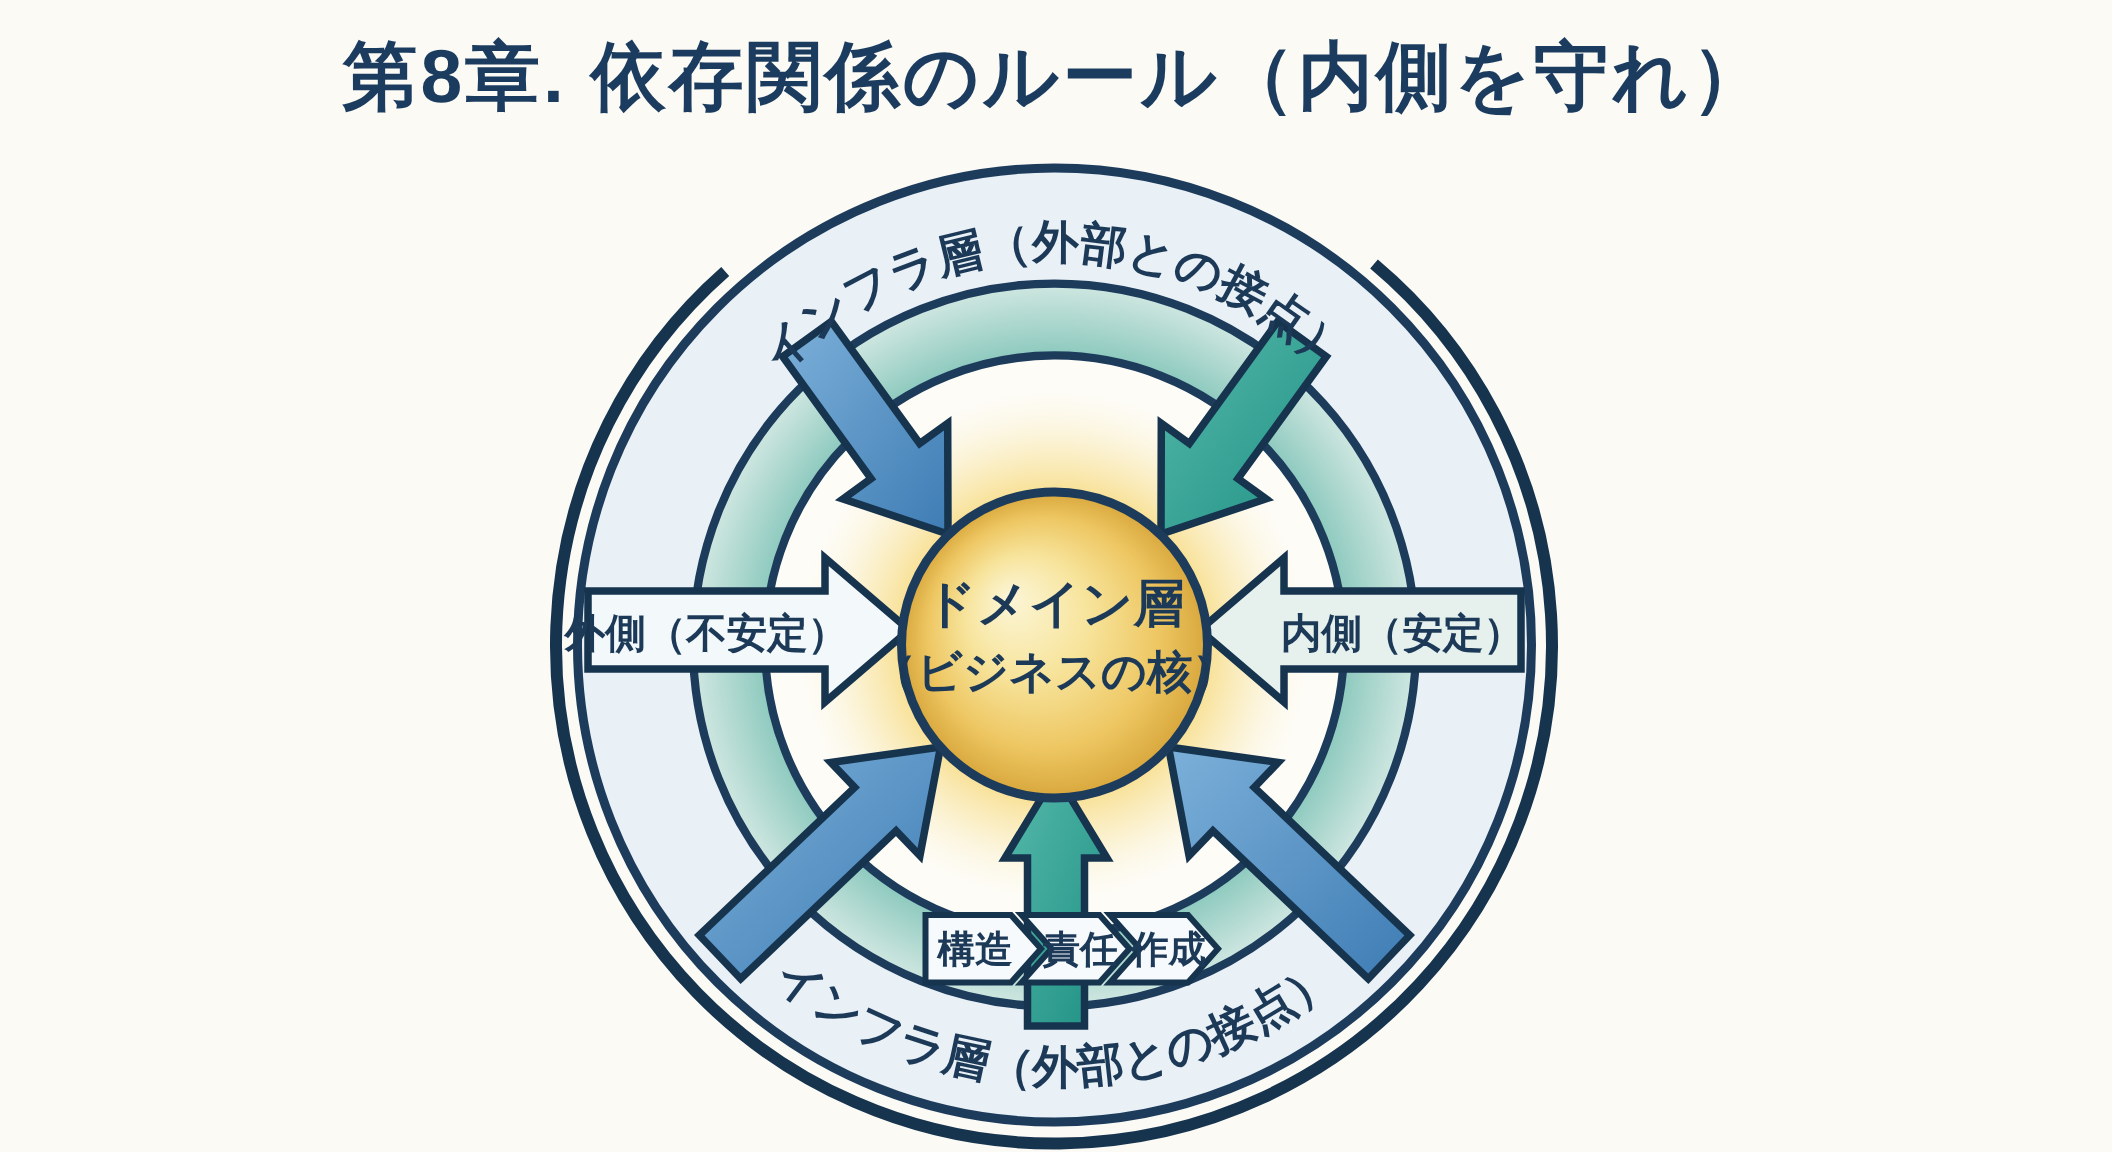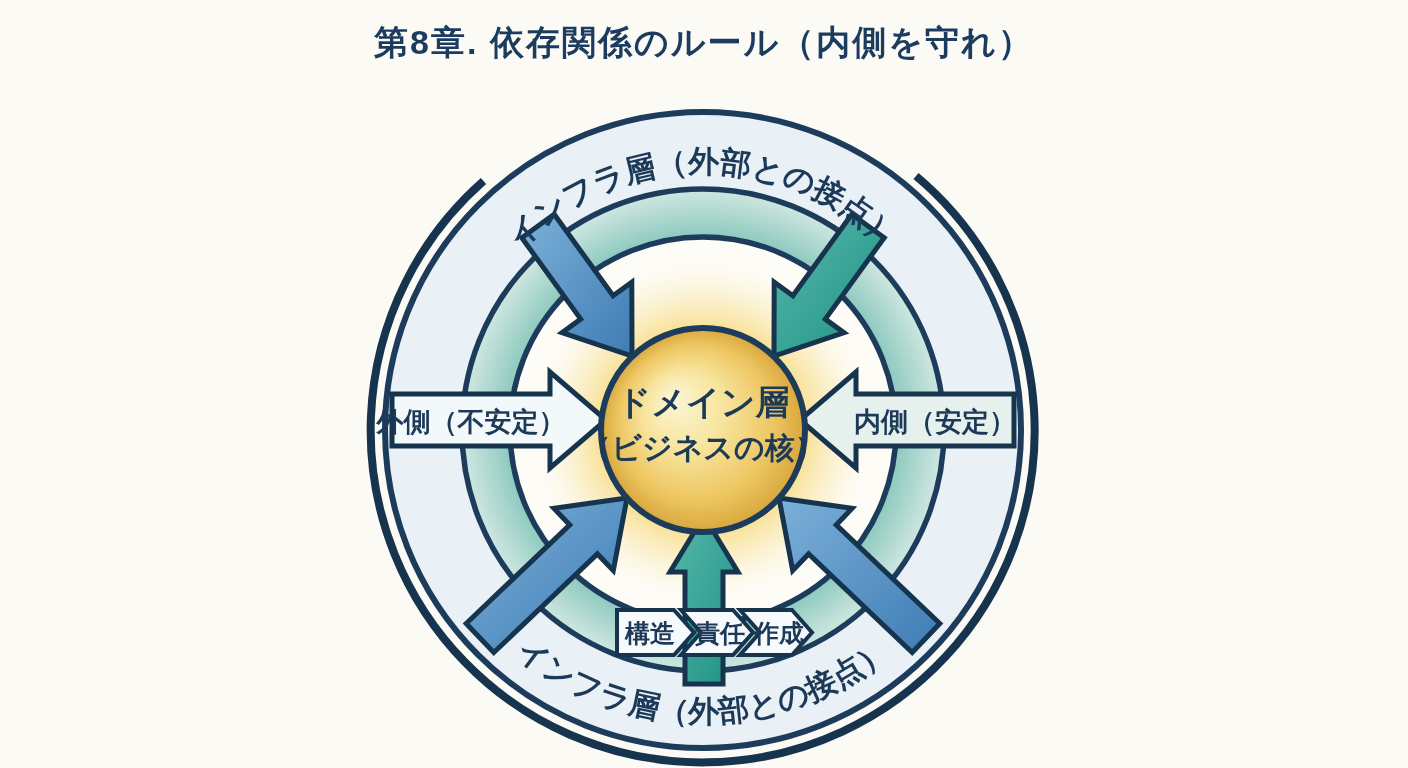--- a/index.html
+++ b/index.html
@@ -1,19 +1,19 @@
 <!DOCTYPE html>
 <html><head>
 <meta charset="utf-8">
 <style>
   html,body{margin:0;padding:0;background:#fbfaf5;}
   .stage{position:relative;width:1408px;height:768px;background:#fbfaf5;overflow:hidden;
          font-family:"Liberation Sans","DejaVu Sans",sans-serif;}
   .page-title{position:absolute;top:24px;left:0;width:100%;text-align:center;
-              font-size:34px;font-weight:800;letter-spacing:2px;color:#1b3c5f;line-height:1.1;}
+              font-size:50px;font-weight:800;letter-spacing:2px;color:#1b3c5f;line-height:1.1;}
   svg{position:absolute;left:0;top:0;}
   .arcText{font-size:31px;font-weight:700;fill:#1c3a58;}
   .centerText1{font-size:34px;font-weight:700;fill:#1c3a58;}
   .centerText2{font-size:30px;font-weight:700;fill:#1c3a58;}
   .hArrowText{font-size:27px;font-weight:700;fill:#1c3a58;}
   .badgeText{font-size:25px;font-weight:700;fill:#1c3a58;}
   text{text-anchor:middle;}
 </style>
 </head>
 <body>

